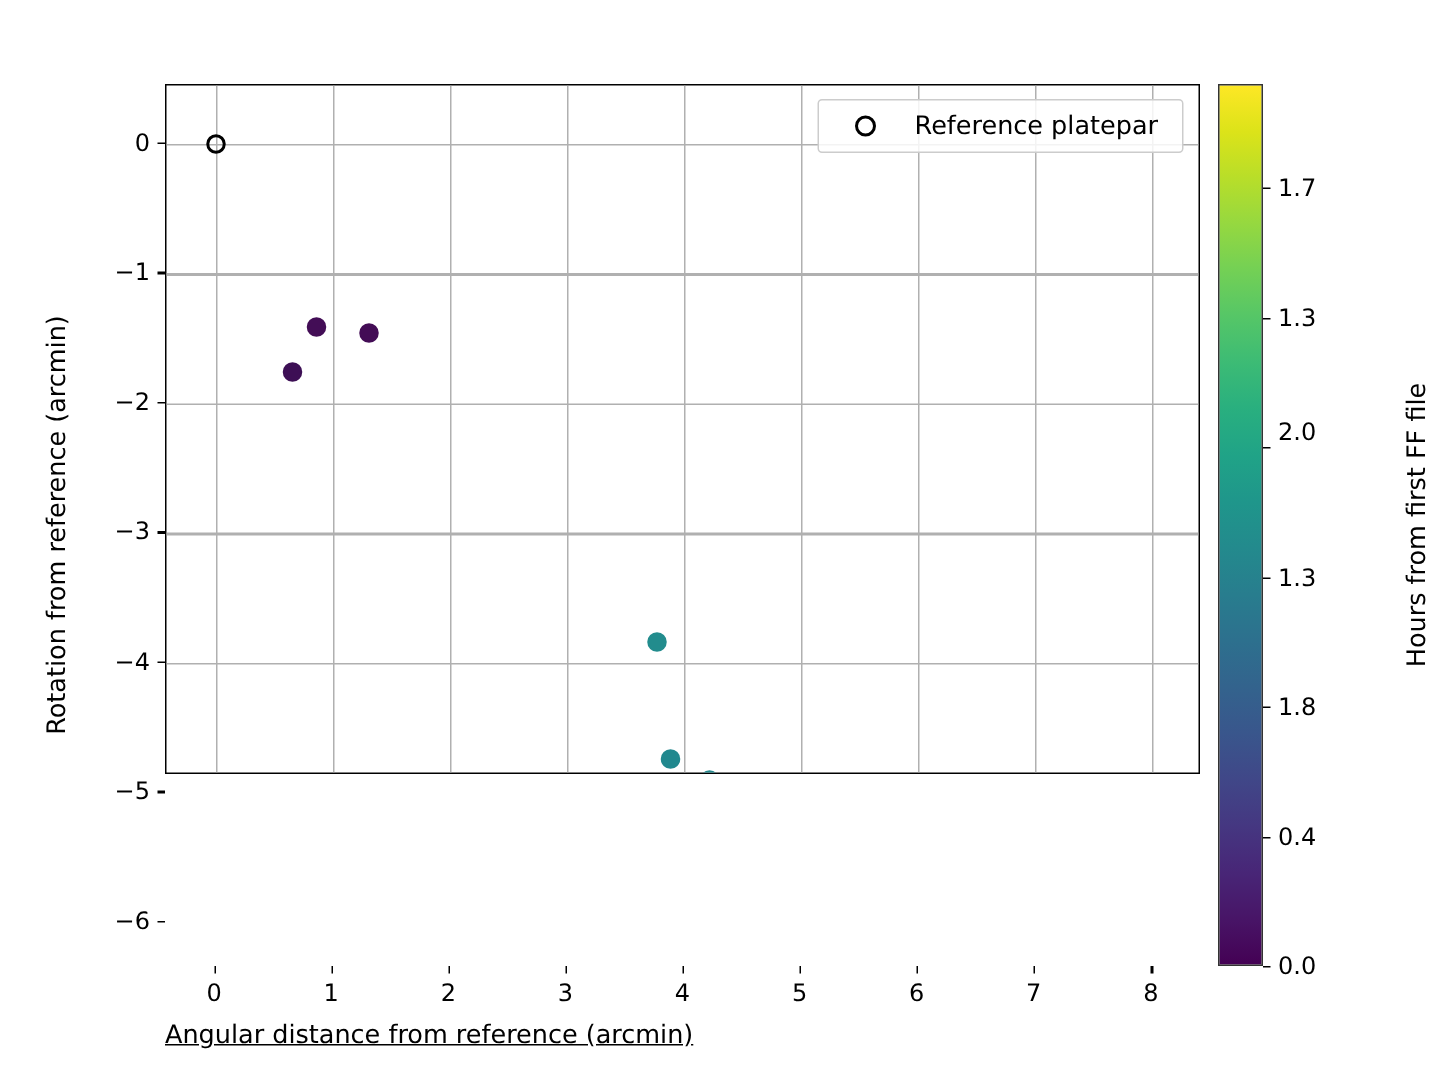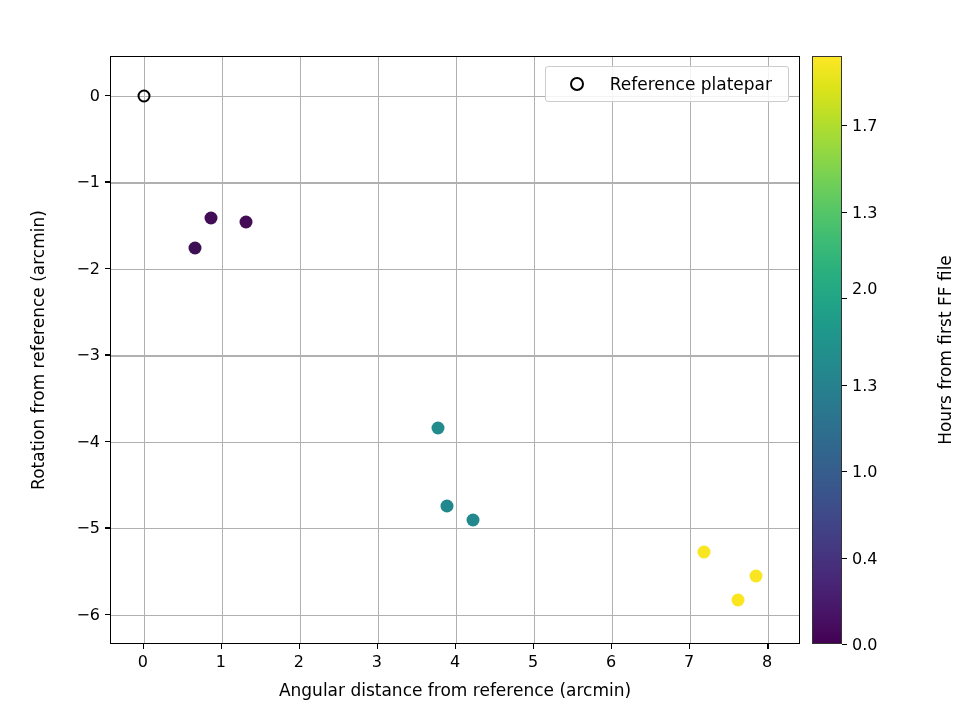--- a/index.html
+++ b/index.html
@@ -33,21 +33,21 @@
     color: #000;
     white-space: nowrap;
   }
 
   
   #plot-area {
     position: absolute;
     left: 110px;
     top: 56px;
     width: 690px;
-    height: 588px;
+    height: 460px;
     border: 1.4px solid #000;
     box-sizing: border-box;
     background: #ffffff;
     overflow: hidden;
   }
 
   .gridline {
     position: absolute;
     background: #b0b0b0;
   }
@@ -67,22 +67,23 @@
   }
   .tick-label.x { top: 652px; transform: translateX(-50%); }
   .tick-label.y { left: 100px; transform: translate(-100%, -50%); }
 
   
   #xlabel {
     position: absolute;
     left: 110px;
     width: 690px;
     top: 680px;
-    text-align: center;
-    font-size: 17px;
+    text-align: left;
+    font-size: 17px;
+    text-decoration: underline;
   }
   #ylabel {
     position: absolute;
     left: 0;
     top: 0;
     width: 588px;
     text-align: center;
     font-size: 17px;
     transform-origin: 0 0;
     transform: translate(28px, 644px) rotate(-90deg);
@@ -259,21 +260,21 @@
   <div id="ylabel">Rotation from reference (arcmin)</div>
 
   <div id="colorbar-wrap">
     <div id="colorbar-gradient" style="background: linear-gradient(to top, rgb(68, 1, 84), rgb(72, 21, 103), rgb(72, 38, 119), rgb(69, 55, 129), rgb(64, 71, 136), rgb(57, 86, 140), rgb(51, 99, 141), rgb(45, 112, 142), rgb(40, 125, 142), rgb(35, 138, 141), rgb(31, 150, 139), rgb(32, 163, 135), rgb(41, 175, 127), rgb(60, 187, 117), rgb(85, 198, 103), rgb(115, 208, 85), rgb(149, 216, 64), rgb(184, 222, 41), rgb(220, 227, 25), rgb(253, 231, 37));"></div>
     <div id="colorbar-ticks">
         <div class="cb-tick" style="top: 588px;"></div>
         <div class="cb-label" style="top: 588px;">0.0</div>
         <div class="cb-tick" style="top: 501.529px;"></div>
         <div class="cb-label" style="top: 501.529px;">0.4</div>
         <div class="cb-tick" style="top: 415.059px;"></div>
-        <div class="cb-label" style="top: 415.059px;">1.0</div>
+        <div class="cb-label" style="top: 415.059px;">1.8</div>
         <div class="cb-tick" style="top: 328.588px;"></div>
         <div class="cb-label" style="top: 328.588px;">1.3</div>
         <div class="cb-tick" style="top: 242.118px;"></div>
         <div class="cb-label" style="top: 232px;">2.0</div>
         <div class="cb-tick" style="top: 155.647px;"></div>
         <div class="cb-label" style="top: 155.647px;">1.3</div>
         <div class="cb-tick" style="top: 69.1765px;"></div>
         <div class="cb-label" style="top: 69.1765px;">1.7</div>
       </div>
   </div>

